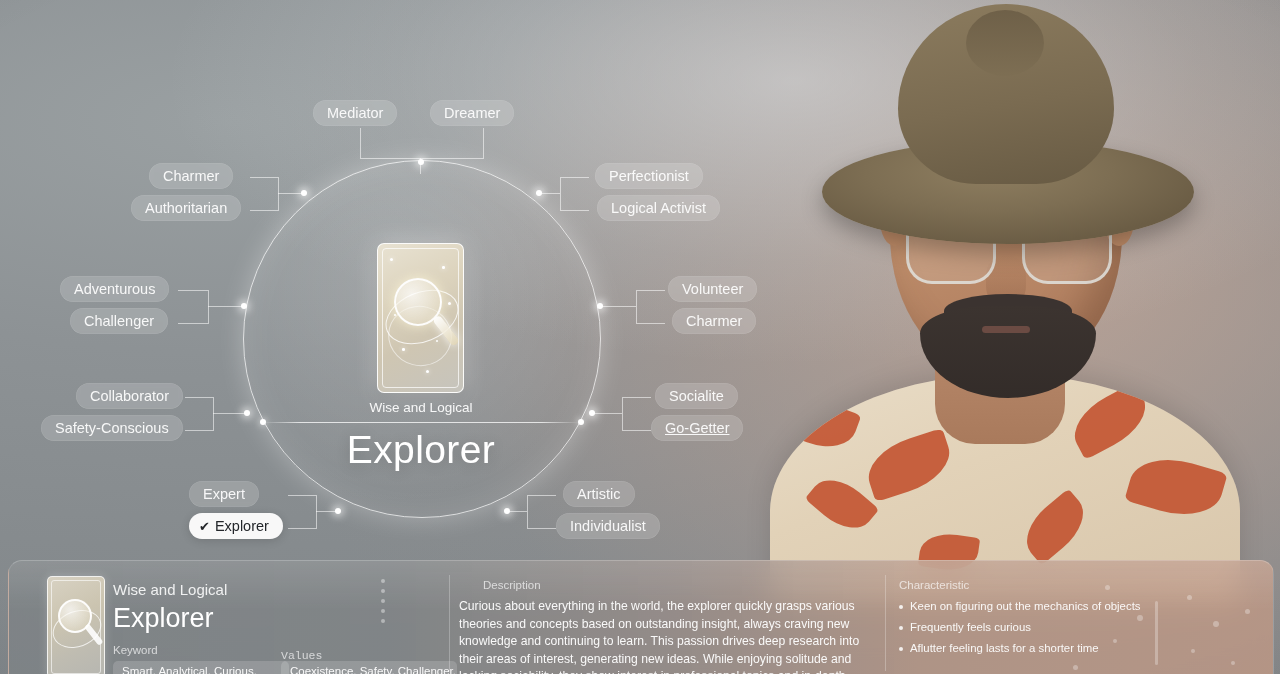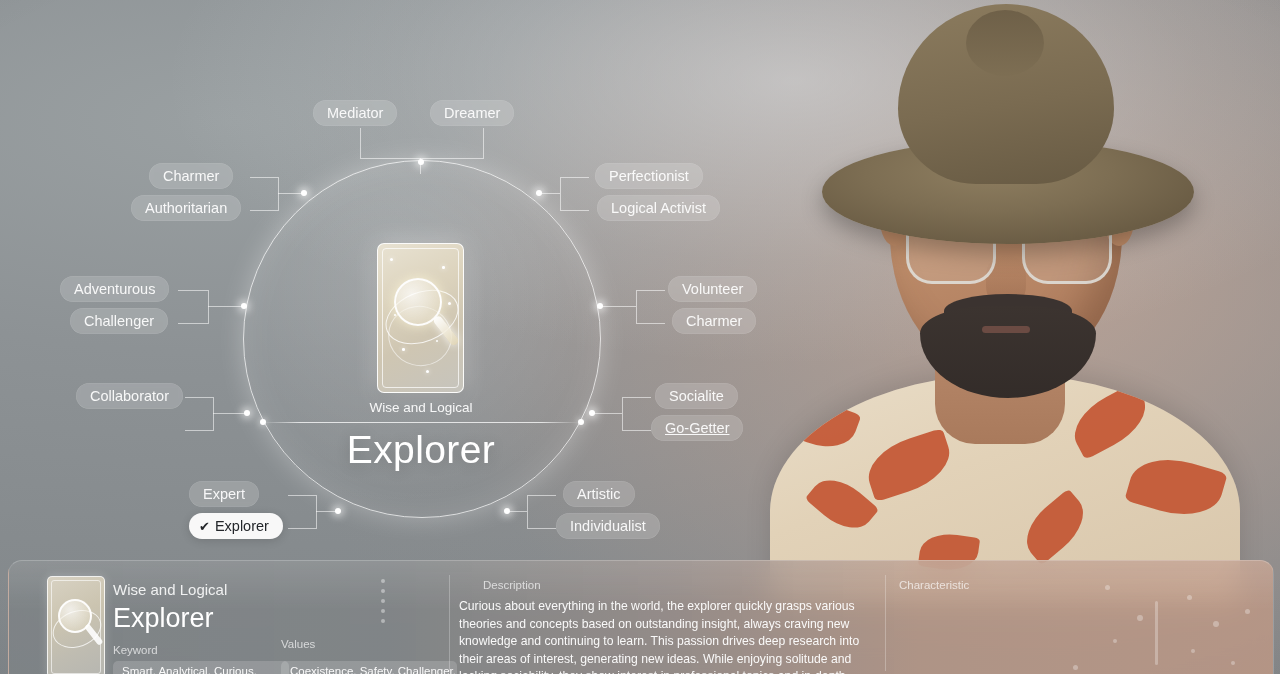--- a/index.html
+++ b/index.html
@@ -246,20 +246,21 @@
     <div class="pill dim" style="left:313px;top:100px;">Mediator</div>
     <div class="pill dim" style="left:430px;top:100px;">Dreamer</div>
 
     <div class="pill dim" style="left:149px;top:163px;">Charmer</div>
     <div class="pill dim" style="left:131px;top:195px;">Authoritarian</div>
 
     <div class="pill dim" style="left:60px;top:276px;">Adventurous</div>
     <div class="pill dim" style="left:70px;top:308px;">Challenger</div>
 
     <div class="pill dim" style="left:76px;top:383px;">Collaborator</div>
+    <div class="pill dim" style="left:41px;top:415px;">Safety-Conscious</div>
 
     <div class="pill dim" style="left:189px;top:481px;">Expert</div>
     <div class="pill sel" style="left:189px;top:513px;">
       <span class="ck">✔</span><span>Explorer</span>
     </div>
 
     <div class="pill dim" style="left:595px;top:163px;">Perfectionist</div>
     <div class="pill dim" style="left:597px;top:195px;">Logical Activist</div>
 
     <div class="pill dim" style="left:668px;top:276px;">Volunteer</div>
@@ -302,40 +303,54 @@
       <div class="pmag"></div>
       <div class="pmagh"></div>
     </div>
 
     <div style="position:absolute;left:104px;top:20px;" class="lbl-mid">Wise and Logical</div>
     <div style="position:absolute;left:104px;top:42px;" class="lbl-big">Explorer</div>
 
     <div style="position:absolute;left:104px;top:83px;" class="lbl-small">Keyword</div>
     <div class="field" style="position:absolute;left:104px;top:100px;width:158px;">Smart, Analytical, Curious,</div>
 
-    <div style="position:absolute;left:272px;top:77px;" class="lbl-small">Values</div>
+    <div style="position:absolute;left:272px;top:88px;font-family:Liberation Mono, monospace;" class="lbl-small">Values</div>
     <div class="field" style="position:absolute;left:272px;top:100px;width:158px;">Coexistence, Safety, Challenger,</div>
 
     <div class="dotcol" style="left:372px;top:18px;">
       <i></i>
         <i></i>
         <i></i>
         <i></i>
         <i></i>
     </div>
 
     <div class="vdiv" style="left:440px;"></div>
 
     <div style="position:absolute;left:450px;top:18px;margin-left:24px;" class="lbl-small">Description</div>
     <div class="desc" style="position:absolute;left:450px;top:37px;width:404px;height:82px;overflow:hidden;">Curious about everything in the world, the explorer quickly grasps various theories and concepts based on outstanding insight, always craving new knowledge and continuing to learn. This passion drives deep research into their areas of interest, generating new ideas. While enjoying solitude and lacking sociability, they show interest in professional topics and in-depth discussions. Attracted to the surreal</div>
 
     <div class="vdiv" style="left:876px;"></div>
 
     <div style="position:absolute;left:890px;top:18px;" class="lbl-small">Characteristic</div>
 
+    <div style="position:absolute;left:890px;top:39px;width:290px;">
+      <div class="ch-item">
+        <span class="ch-bul"></span>
+        <span>Keen on figuring out the mechanics of objects</span>
+      </div>
+      <div class="ch-item">
+        <span class="ch-bul"></span>
+        <span>Frequently feels curious</span>
+      </div>
+      <div class="ch-item">
+        <span class="ch-bul"></span>
+        <span>Aflutter feeling lasts for a shorter time</span>
+      </div>
+    </div>
 
     <div>
       <span class="deco" style="left:1096px;top:24px;width:5px;height:5px;"></span>
       <span class="deco" style="left:1128px;top:54px;width:6px;height:6px;"></span>
       <span class="deco" style="left:1104px;top:78px;width:4px;height:4px;"></span>
       <span class="deco" style="left:1178px;top:34px;width:5px;height:5px;"></span>
       <span class="deco" style="left:1204px;top:60px;width:6px;height:6px;"></span>
       <span class="deco" style="left:1182px;top:88px;width:4px;height:4px;"></span>
       <span class="deco" style="left:1236px;top:48px;width:5px;height:5px;"></span>
       <span class="deco" style="left:1222px;top:100px;width:4px;height:4px;"></span>

